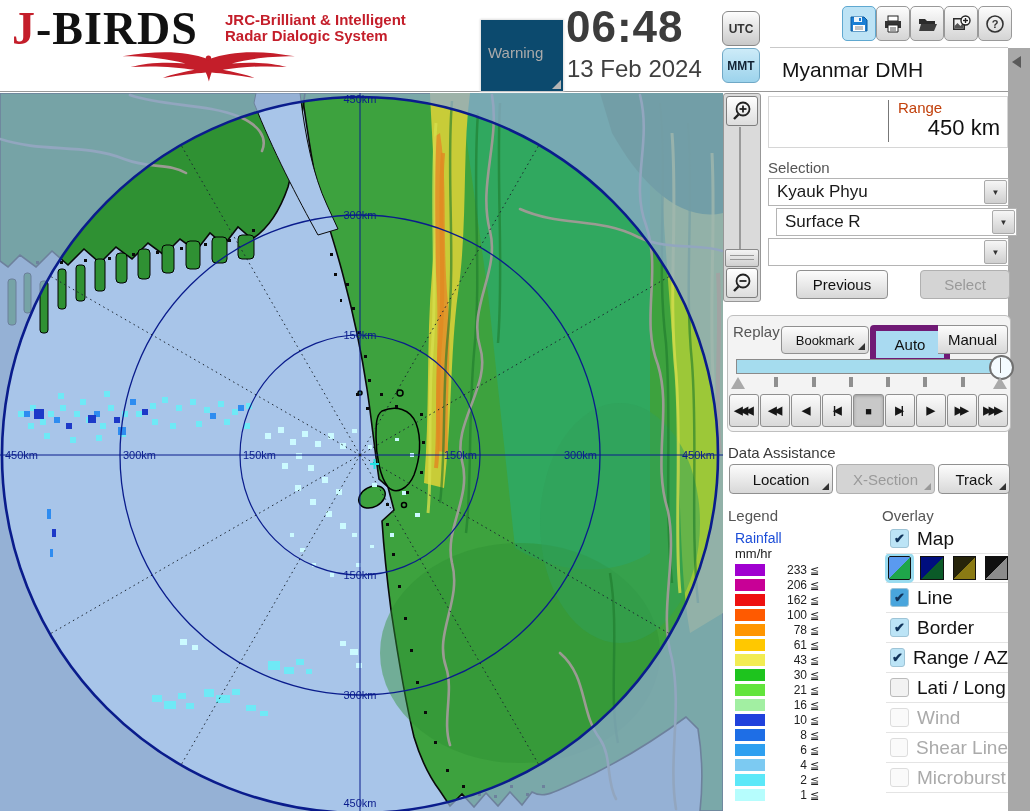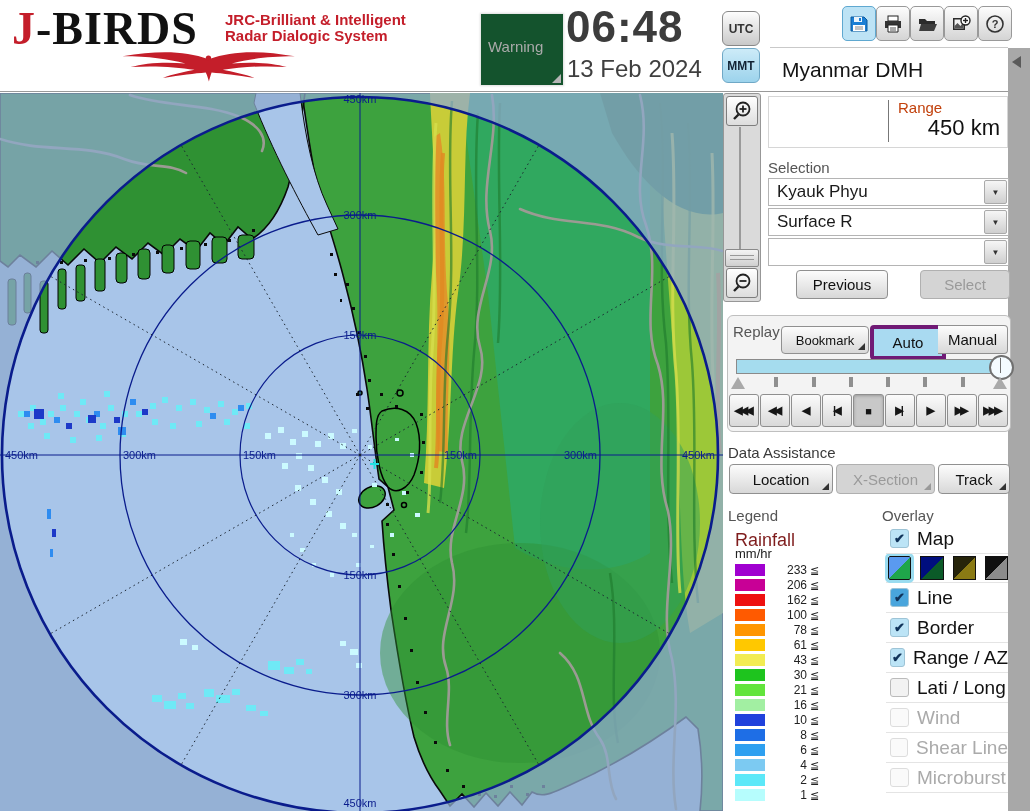--- a/index.html
+++ b/index.html
@@ -4,21 +4,21 @@
 <style>
   html,body{margin:0;padding:0;background:#cfcfcf;}
   #app{position:relative;width:1030px;height:811px;background:#ffffff;overflow:hidden;
        font-family:"Liberation Sans",sans-serif;color:#222;}
   .abs{position:absolute;}
   
   #header{left:0;top:0;width:1030px;height:91px;background:#fff;border-bottom:1px solid #9a9a9a;}
   .logo-title{left:12px;top:2px;font-family:"Liberation Serif",serif;font-weight:bold;font-size:46px;letter-spacing:1px;color:#111;}
   .logo-j{color:#c41e2a;}
   .logo-sub{left:225px;top:12px;color:#c41e2a;font-weight:bold;font-size:15px;line-height:16px;white-space:nowrap;}
-  #warning-box{left:481px;top:14px;width:82px;height:71px;background:#14532d;box-shadow:0 0 2px 1px #ddd;}
+  #warning-box{left:481px;top:20px;width:82px;height:71px;background:#0c4a6e;box-shadow:0 0 2px 1px #ddd;}
   #warning-box span{position:absolute;left:7px;top:24px;color:#aaa;font-size:15px;}
   .grip{position:absolute;right:2px;bottom:2px;width:0;height:0;border-left:9px solid transparent;border-bottom:9px solid #b5b5b5;}
   #clock-time{left:566px;top:2px;font-size:44px;font-weight:bold;color:#3c3c3c;letter-spacing:1px;}
   #clock-date{left:567px;top:55px;font-size:24px;color:#3f3f3f;}
   .tzbtn{left:722px;width:36px;height:33px;border:1px solid #888;border-radius:6px;
          background:linear-gradient(#fdfdfd,#c9c9c9);font-size:12px;font-weight:bold;color:#333;
          display:flex;align-items:center;justify-content:center;}
   .tzbtn.sel{background:linear-gradient(#cdebf8,#9cd3ec);border-color:#6fa8c6;color:#123;}
   .toolbtn{top:6px;width:32px;height:33px;border:1px solid #999;border-radius:5px;
            background:linear-gradient(#fdfdfd,#d4d4d4);display:flex;align-items:center;justify-content:center;}
@@ -43,38 +43,38 @@
              font-size:8px;color:#333;}
   .pbtn{height:27px;border:1px solid #909090;border-radius:4px;background:linear-gradient(#fcfcfc,#d8d8d8);
         font-size:15px;color:#111;display:flex;align-items:center;justify-content:center;position:absolute;}
   .pbtn.disabled{background:#d4d4d4;color:#9a9a9a;border-color:#b0b0b0;}
   .corner{position:absolute;right:3px;bottom:3px;width:0;height:0;border-left:7px solid transparent;border-bottom:7px solid #333;}
   .corner.gray{border-bottom-color:#999;}
   
   #replay-box{left:727px;top:315px;width:282px;height:115px;background:#f3f3f3;border:1px solid #bfbfbf;border-radius:6px;}
   #replay-label{left:733px;top:323px;}
   #bookmark-btn{left:781px;top:326px;width:86px;height:26px;font-size:13px;}
-  #auto-btn{left:870px;top:325px;width:68px;height:27px;border-radius:4px 0 0 4px;background:#a9daf1;border:4px solid #701a75;}
+  #auto-btn{left:870px;top:325px;width:68px;height:27px;border-radius:4px 0 0 4px;background:#a9daf1;border:6px solid #701a75;}
   #manual-btn{left:938px;top:325px;width:69px;height:27px;border-radius:0 4px 4px 0;border-left:none;}
   #rslider{left:736px;top:359px;width:268px;height:13px;border:1px solid #8a8a8a;background:#a5dcee;}
   #rhandle{left:989px;top:355px;width:21px;height:21px;border:2px solid #707070;border-radius:50%;background:#f4fbff;}
   #rhandle:after{content:"";position:absolute;left:9px;top:1px;width:1px;height:15px;background:#707070;}
   .tick-tri{width:0;height:0;border-left:7px solid transparent;border-right:7px solid transparent;border-bottom:12px solid #a9a9a9;}
   .tick{width:4px;height:10px;background:#8f8f8f;}
   #playrow{left:729px;top:394px;width:279px;height:33px;display:flex;gap:1px;}
   .playbtn{flex:1;border:1px solid #8f8f8f;border-radius:3px;background:linear-gradient(#fbfbfb,#d9d9d9);
            display:flex;align-items:center;justify-content:center;font-size:11px;font-weight:bold;color:#161616;
            letter-spacing:-3px;padding-right:3px;}
   .playbtn.pressed{background:#c8c8c8;box-shadow:inset 0 1px 3px #999;}
   
   #da-label{left:728px;top:444px;font-size:15px;color:#3a3a3a;}
   
   #legend-label{left:728px;top:507px;}
   #overlay-label{left:882px;top:507px;}
-  #rainfall-t{left:735px;top:530px;font-size:18px;color:#7f1d1d;}
+  #rainfall-t{left:735px;top:530px;font-size:14px;color:#1d4ed8;}
   #rainfall-u{left:735px;top:546px;font-size:13px;color:#222;}
   #legend-rows{left:735px;top:564px;display:flex;flex-direction:column;gap:3px;}
   .lrow{display:flex;align-items:center;height:12px;}
   .lsw{width:30px;height:12px;}
   .lval{width:42px;text-align:right;font-size:12px;color:#222;}
   .lsym{font-size:11px;color:#222;margin-left:3px;}
   #overlay-col{left:886px;top:524px;width:122px;}
   .orow{position:relative;height:29px;border-bottom:1px solid #e4e4e4;display:flex;align-items:center;}
   .ochk{width:17px;height:17px;border:1px solid #9ec4d6;border-radius:3px;background:#bce4f6;margin:0 8px 0 4px;
         display:flex;align-items:center;justify-content:center;font-size:13px;font-weight:bold;color:#10335a;}
@@ -412,21 +412,21 @@
   <div id="range-div" class="abs"></div>
   <div id="range-label" class="abs">Range</div>
   <div id="range-value" class="abs">450 km</div>
 
   <div id="sel-label" class="abs plabel">Selection</div>
   <div id="combos">
       <div class="abs combo" style="top: 178px;">
         <span class="combo-text">Kyauk Phyu</span>
         <span class="combo-btn">▼</span>
       </div>
-      <div class="abs combo" style="top: 208px;">
+      <div class="abs combo" style="top: 208px; margin-left: 8px;">
         <span class="combo-text">Surface R</span>
         <span class="combo-btn">▼</span>
       </div>
       <div class="abs combo" style="top: 238px;">
         <span class="combo-text"></span>
         <span class="combo-btn">▼</span>
       </div>
     </div>
 
   <div class="abs pbtn" style="left:796px;top:270px;width:90px;">Previous</div>

